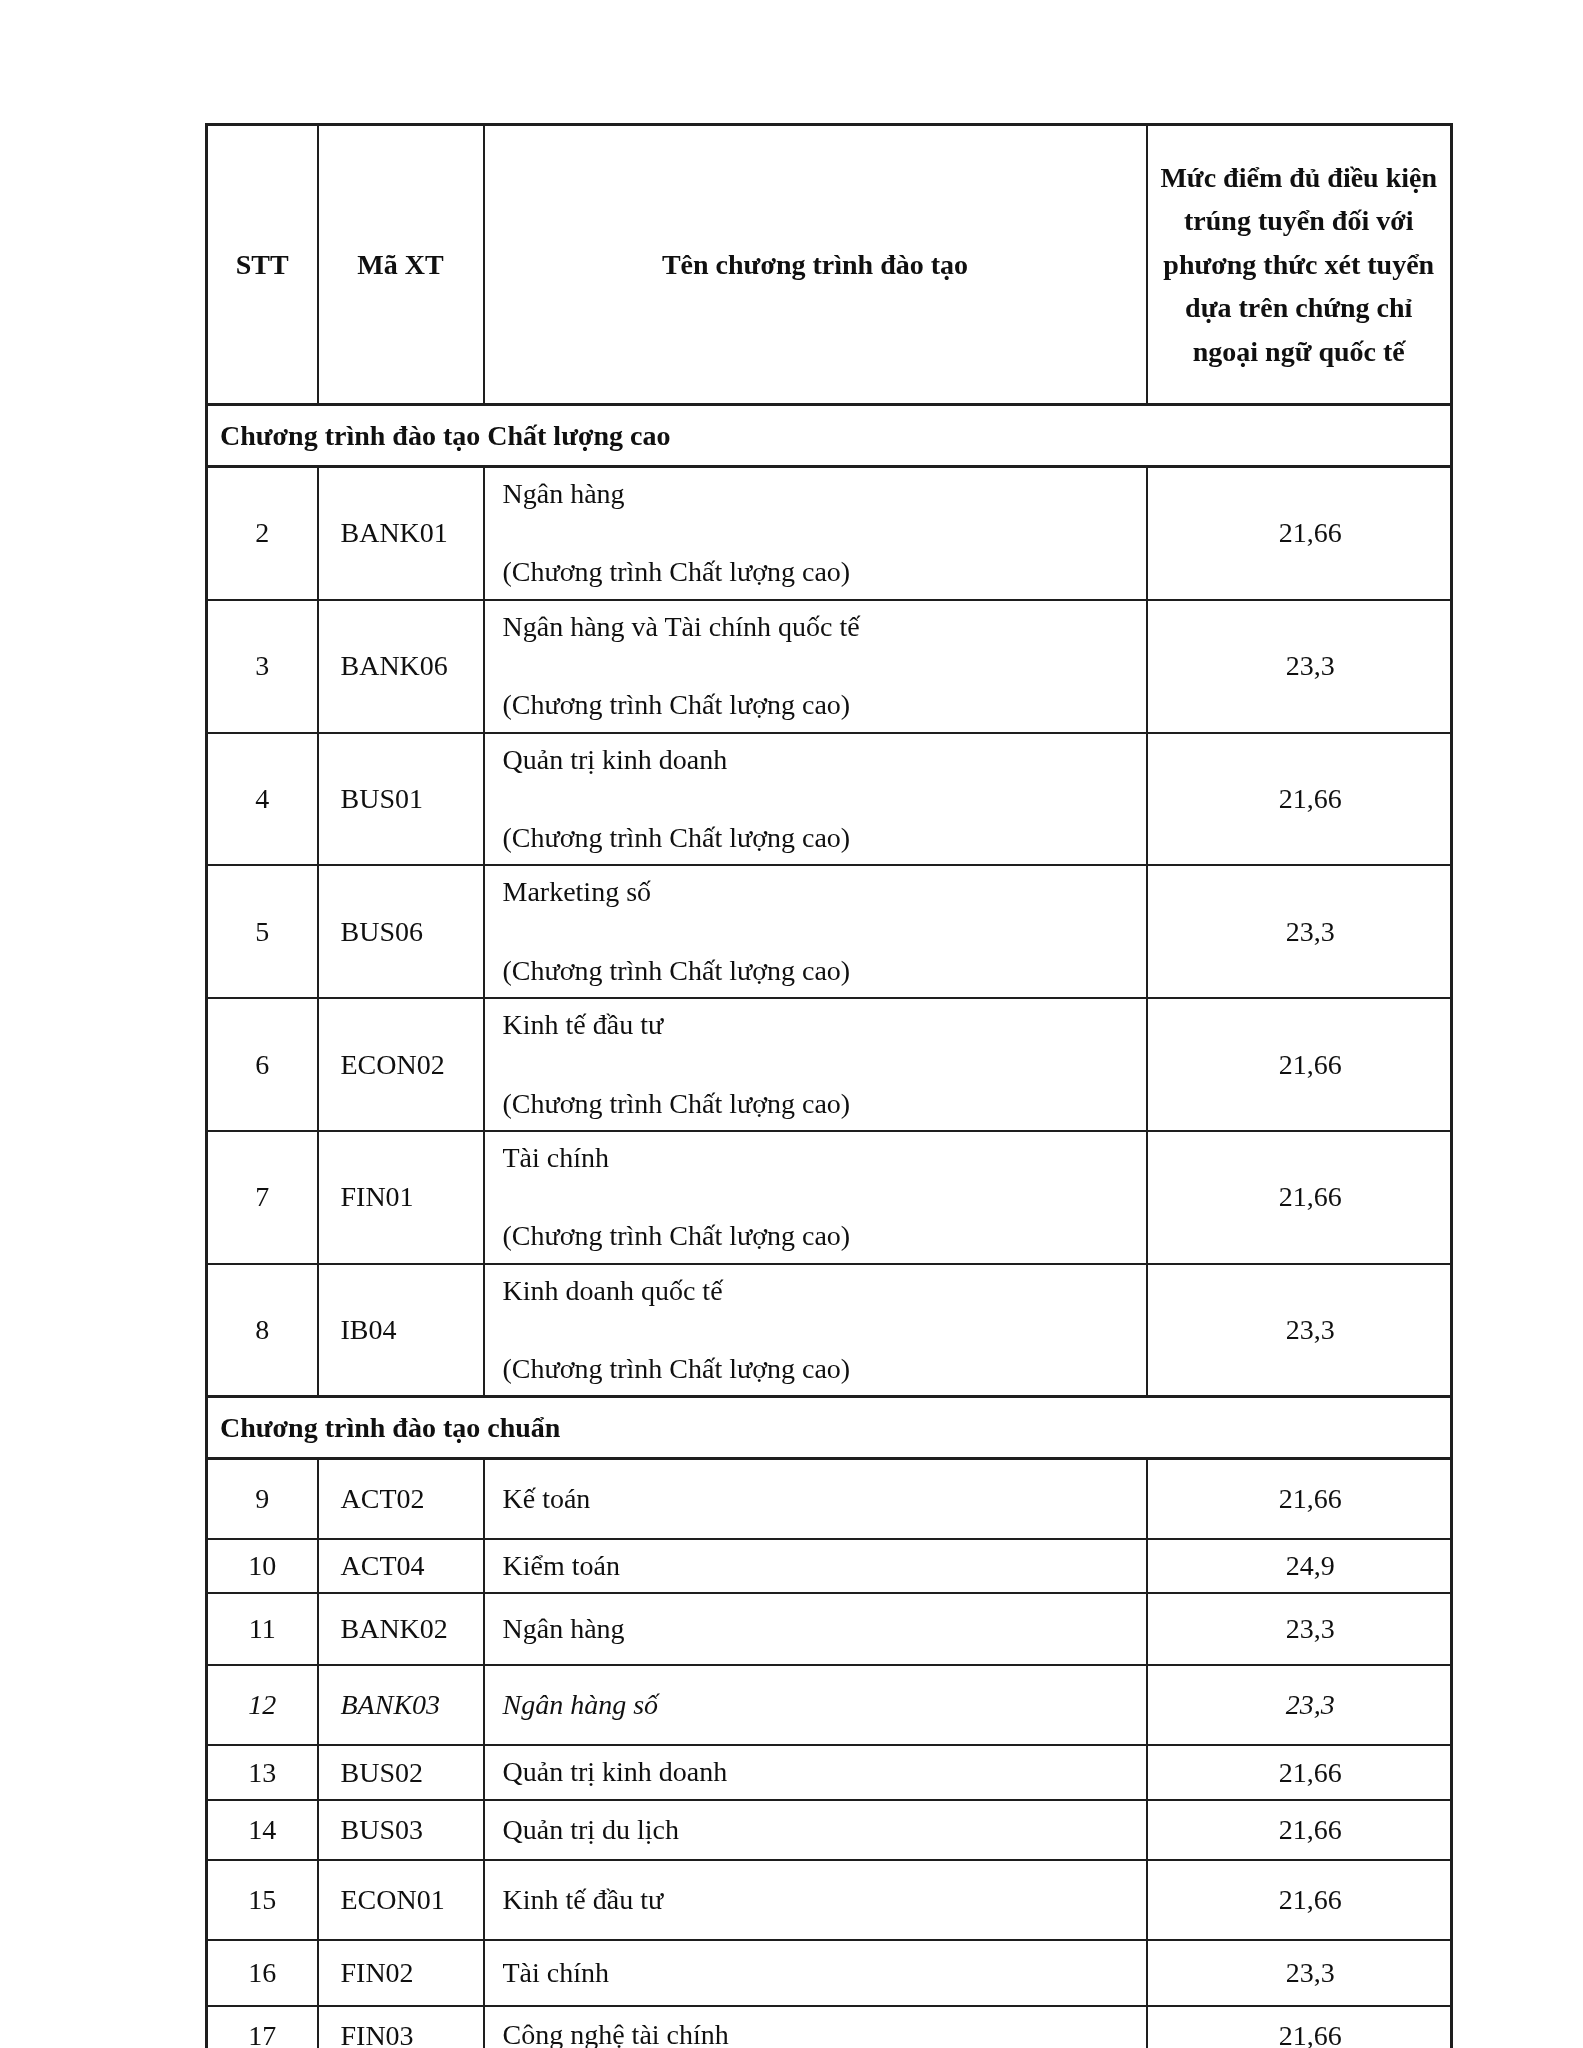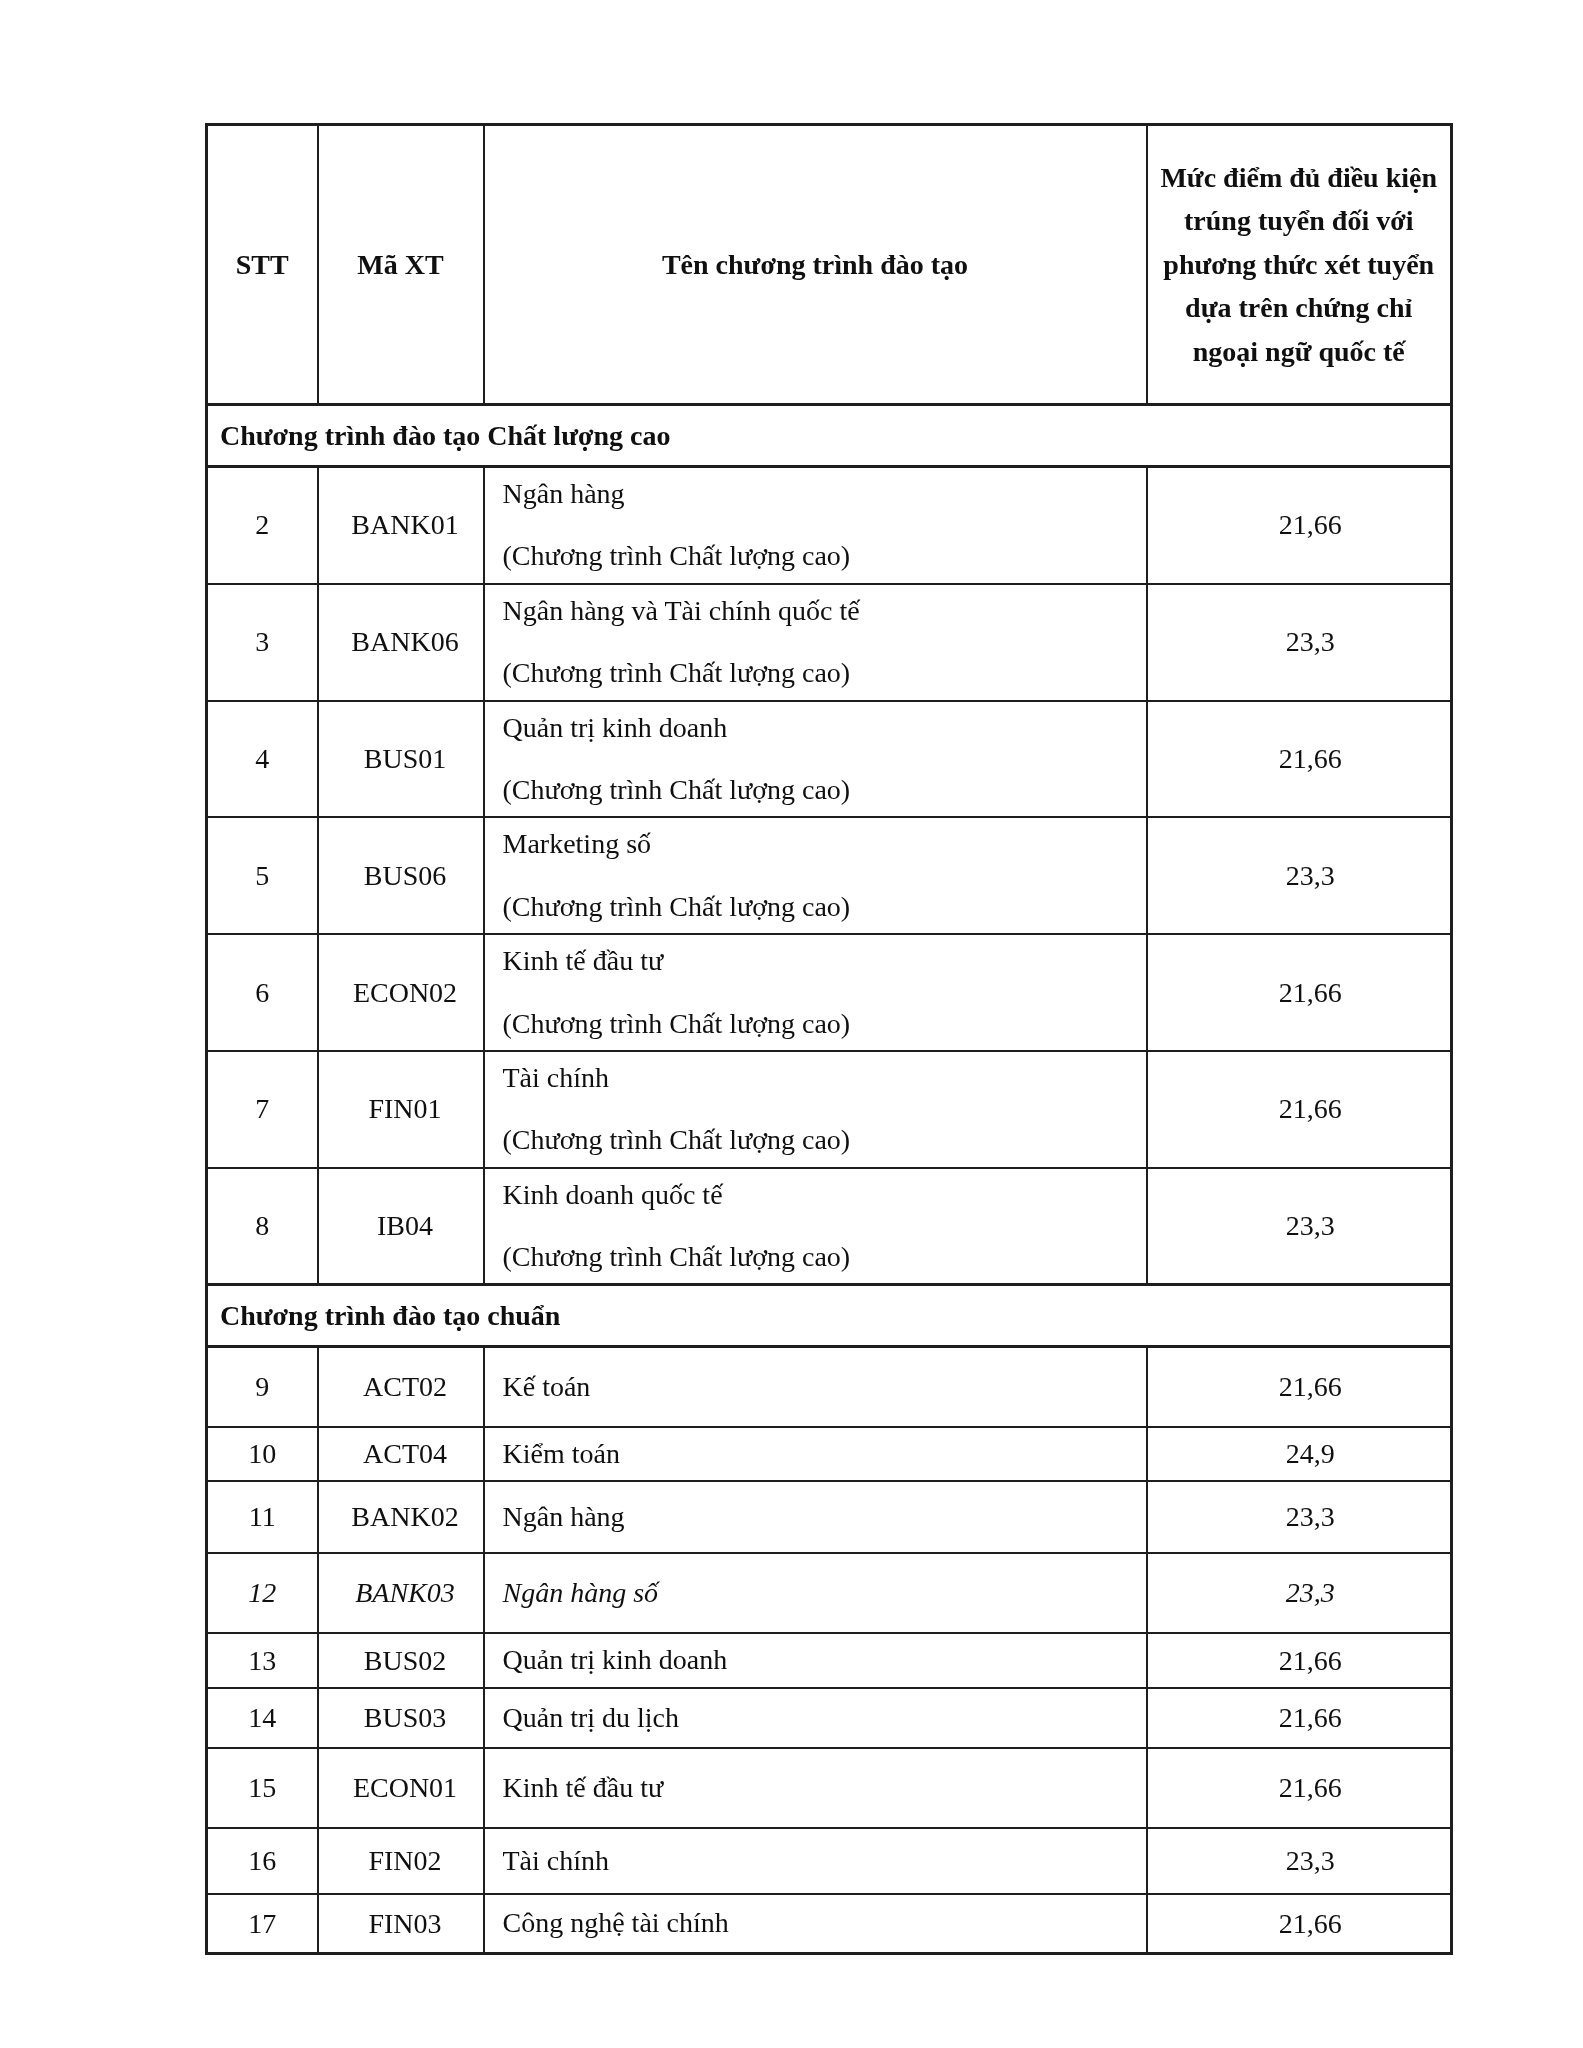--- a/index.html
+++ b/index.html
@@ -54,25 +54,25 @@
     border-bottom-width: 3px;
   }
 
   
   tr.data-row td {
     font-size: 28px;
     vertical-align: middle;
     background: #ffffff;
   }
   td.cell-stt  { text-align: center; }
-  td.cell-code { text-align: center; padding-left: 10px; }
+  td.cell-code { text-align: left; padding-left: 22px; }
   td.cell-name { text-align: left; padding: 8px 10px 8px 18px; line-height: 1.3; }
   td.cell-score{ text-align: center; padding-left: 24px; }
 
-  .name-sub { margin-top: 26px; }
+  .name-sub { margin-top: 42px; }
 </style>
 </head>
 <body>
 
 <table class="doc-table">
   <colgroup>
     <col style="width:111px">
     <col style="width:166px">
     <col style="width:663px">
     <col style="width:305px">

